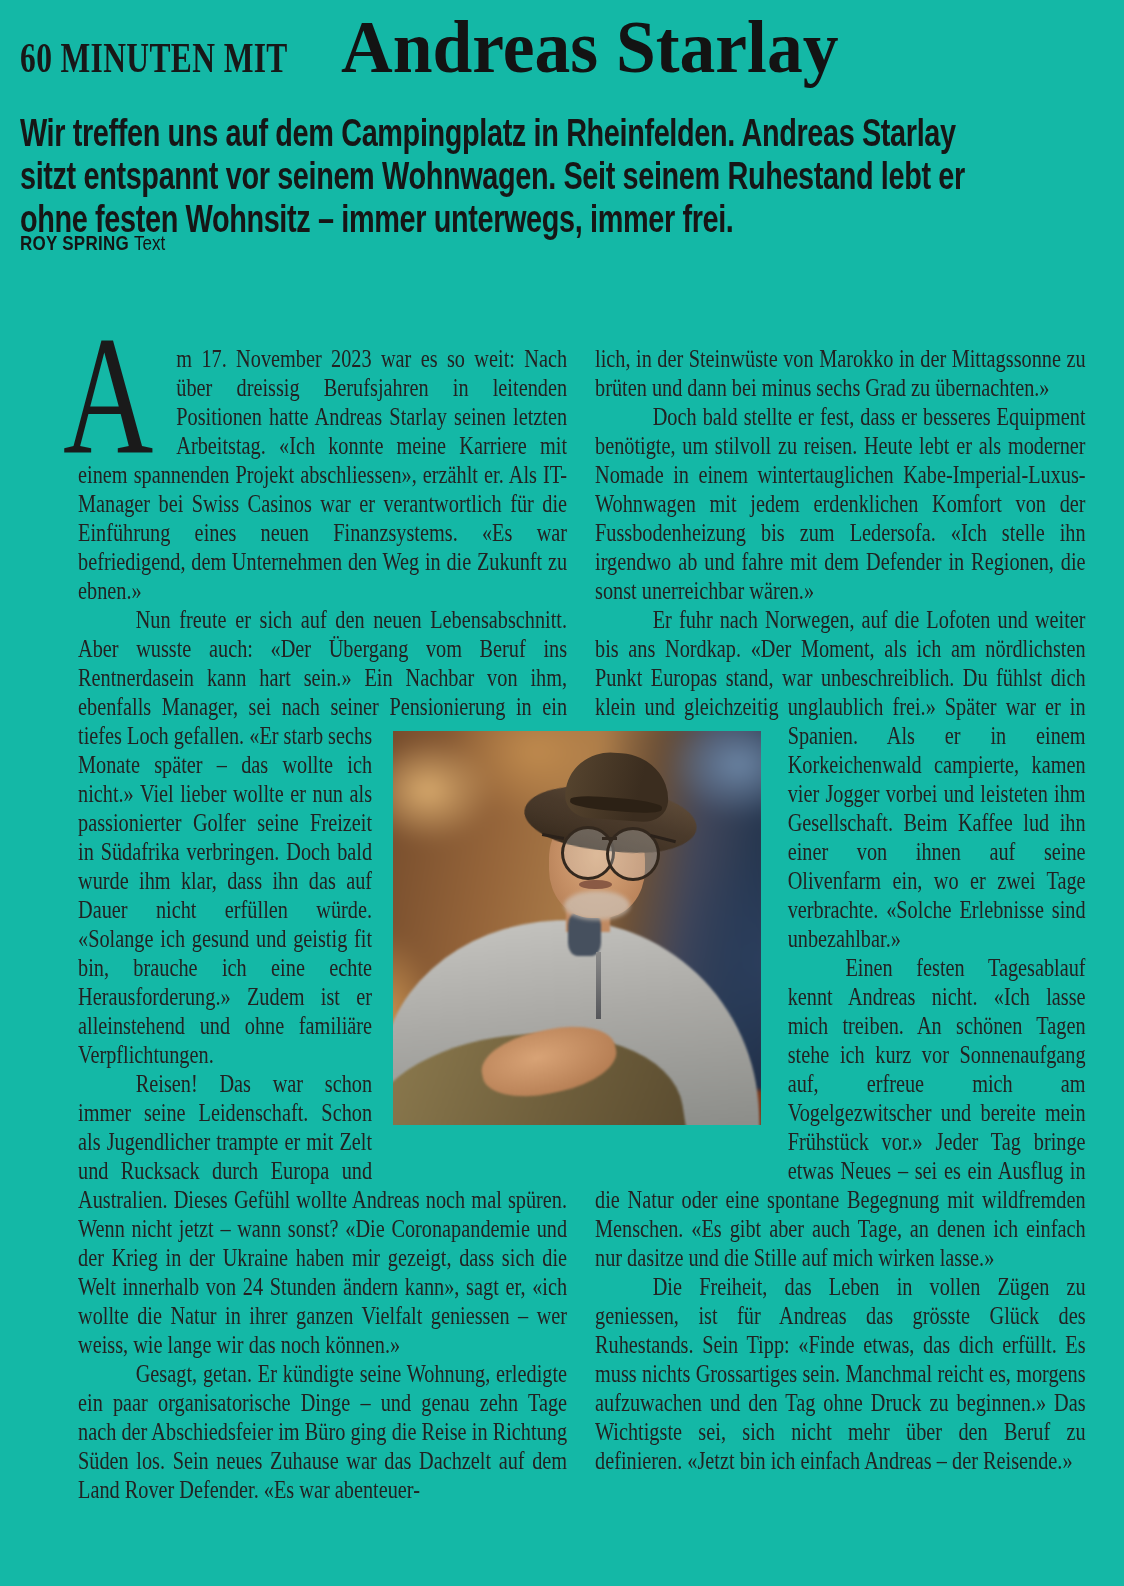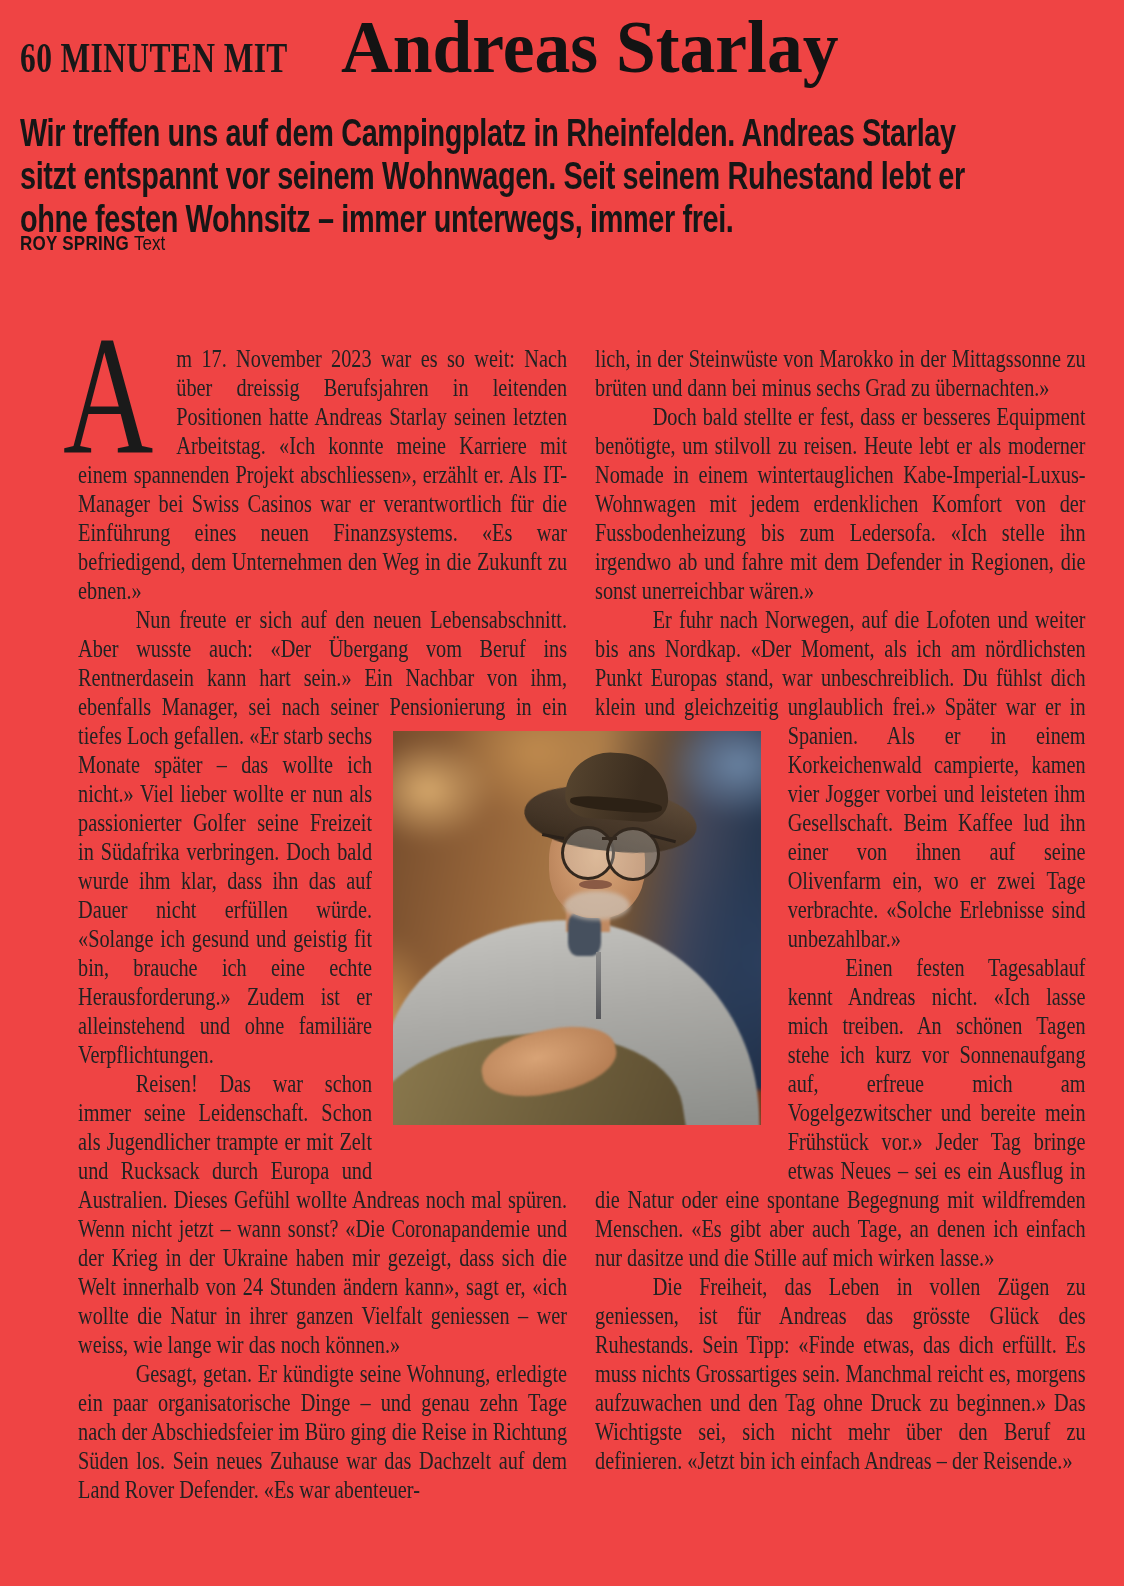--- a/index.html
+++ b/index.html
@@ -1,18 +1,18 @@
 <!DOCTYPE html>
 <html lang="de"><head>
 <meta charset="utf-8">
 <style>
   html,body{margin:0;padding:0;background:#e8e8e8;}
   .page{
     position:relative;width:1124px;height:1586px;margin:0 auto;
-    background:#ef4444;overflow:hidden;color:#1c1c1c;
+    background:#14b8a6;overflow:hidden;color:#1c1c1c;
   }
   
   .kicker{
     position:absolute;left:20px;top:37px;
     font-family:"Liberation Serif",serif;font-weight:700;font-size:42px;
     line-height:1;white-space:nowrap;letter-spacing:0.5px;color:#181818;
     transform:scaleX(0.75);transform-origin:left top;
   }
   .headline{
     position:absolute;left:341px;top:11px;

